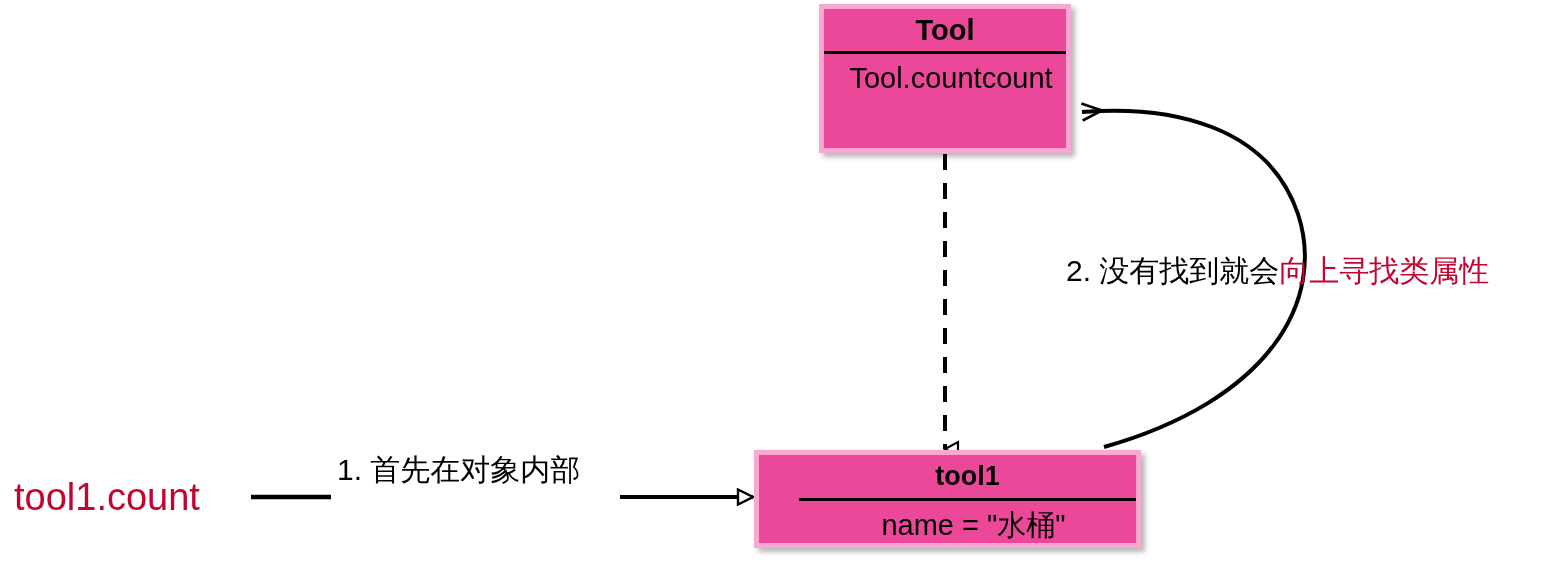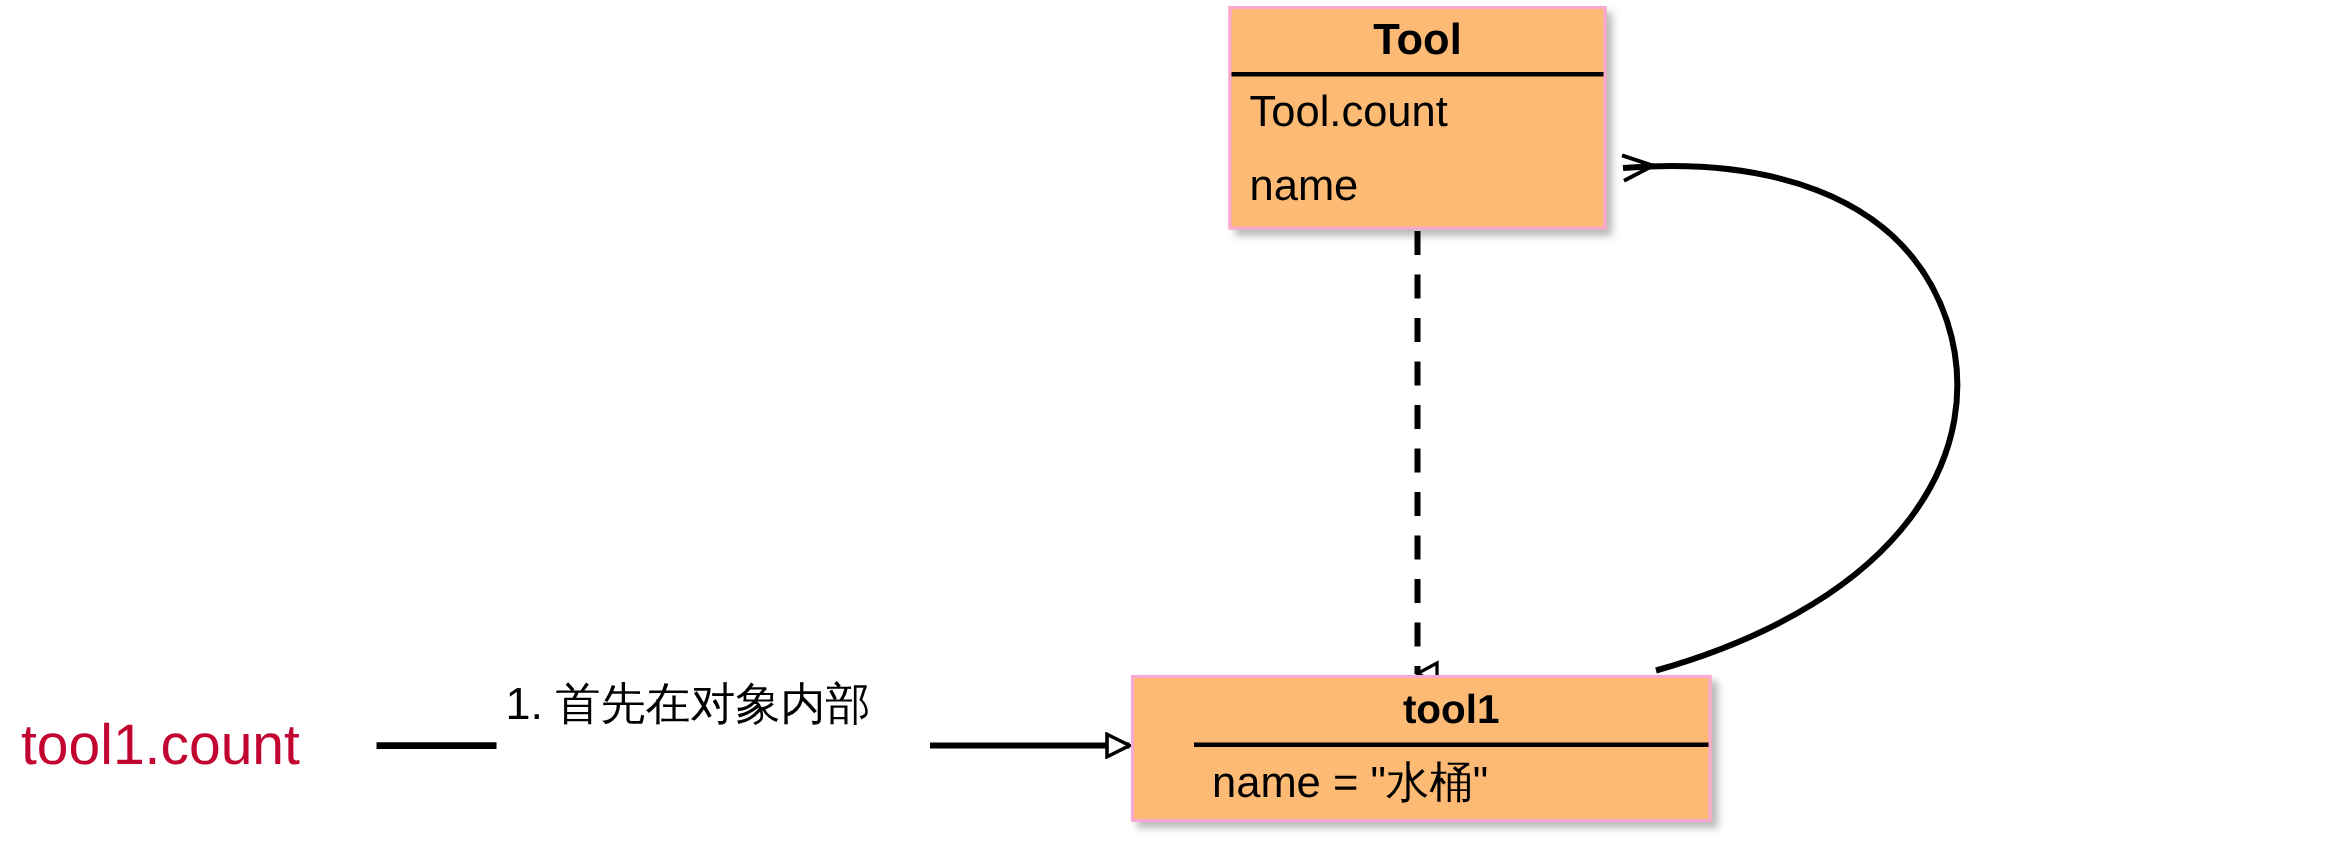--- a/index.html
+++ b/index.html
@@ -24,40 +24,40 @@
     top: 0;
     width: 1559px;
     height: 563px;
     pointer-events: none;
   }
 
   
   .uml-box {
     position: absolute;
     box-sizing: border-box;
-    background: #fdba74;
-    border: 2px solid #f9a8d4;
+    background: #ec4899;
+    border: 5px solid #f9a8d4;
     box-shadow: 4px 4px 5px rgba(0,0,0,0.28);
   }
   .uml-header {
     box-sizing: border-box;
     width: 100%;
     text-align: center;
     font-weight: bold;
     color: #000000;
     border-bottom: 3px solid #000000;
     display: flex;
     align-items: center;
     justify-content: center;
   }
   .uml-body {
     box-sizing: border-box;
     width: 100%;
     display: flex;
-    flex-direction: column;
+    flex-direction: row;
     justify-content: center;
     padding-left: 12px;
   }
   .uml-attr {
     color: #000000;
     white-space: nowrap;
     text-align: left;
   }
 
   
@@ -152,31 +152,34 @@
 
     <line x1="251" y1="497" x2="331" y2="497" stroke="#000000" stroke-width="4.5"></line>
 
     <line x1="620" y1="497" x2="753" y2="497" stroke="#000000" stroke-width="4" marker-end="url(#hollowTriRight)"></line>
   </svg>
 
   <div class="uml-box" id="box-tool">
     <div class="uml-header">Tool</div>
     <div class="uml-body">
       <div class="uml-attr">Tool.count</div>
-      <div class="uml-attr">name</div>
+      <div class="uml-attr">count</div>
     </div>
   </div>
 
   <div class="uml-box" id="box-tool1">
     <div class="uml-header">tool1</div>
     <div class="uml-body">
       <div class="uml-attr">name = "水桶"</div>
     </div>
   </div>
 
   <div class="text-label" id="label-expression">tool1.count</div>
 
   <div class="text-label" id="label-step1">
     <span class="line1">1. 首先在对象内部</span>
   </div>
 
+  <div class="text-label" id="label-step2">
+    <span>2. 没有找到就会</span><span class="accent-text">向上寻找类属性</span>
+  </div>
 
 </div>
 
 </body></html>

